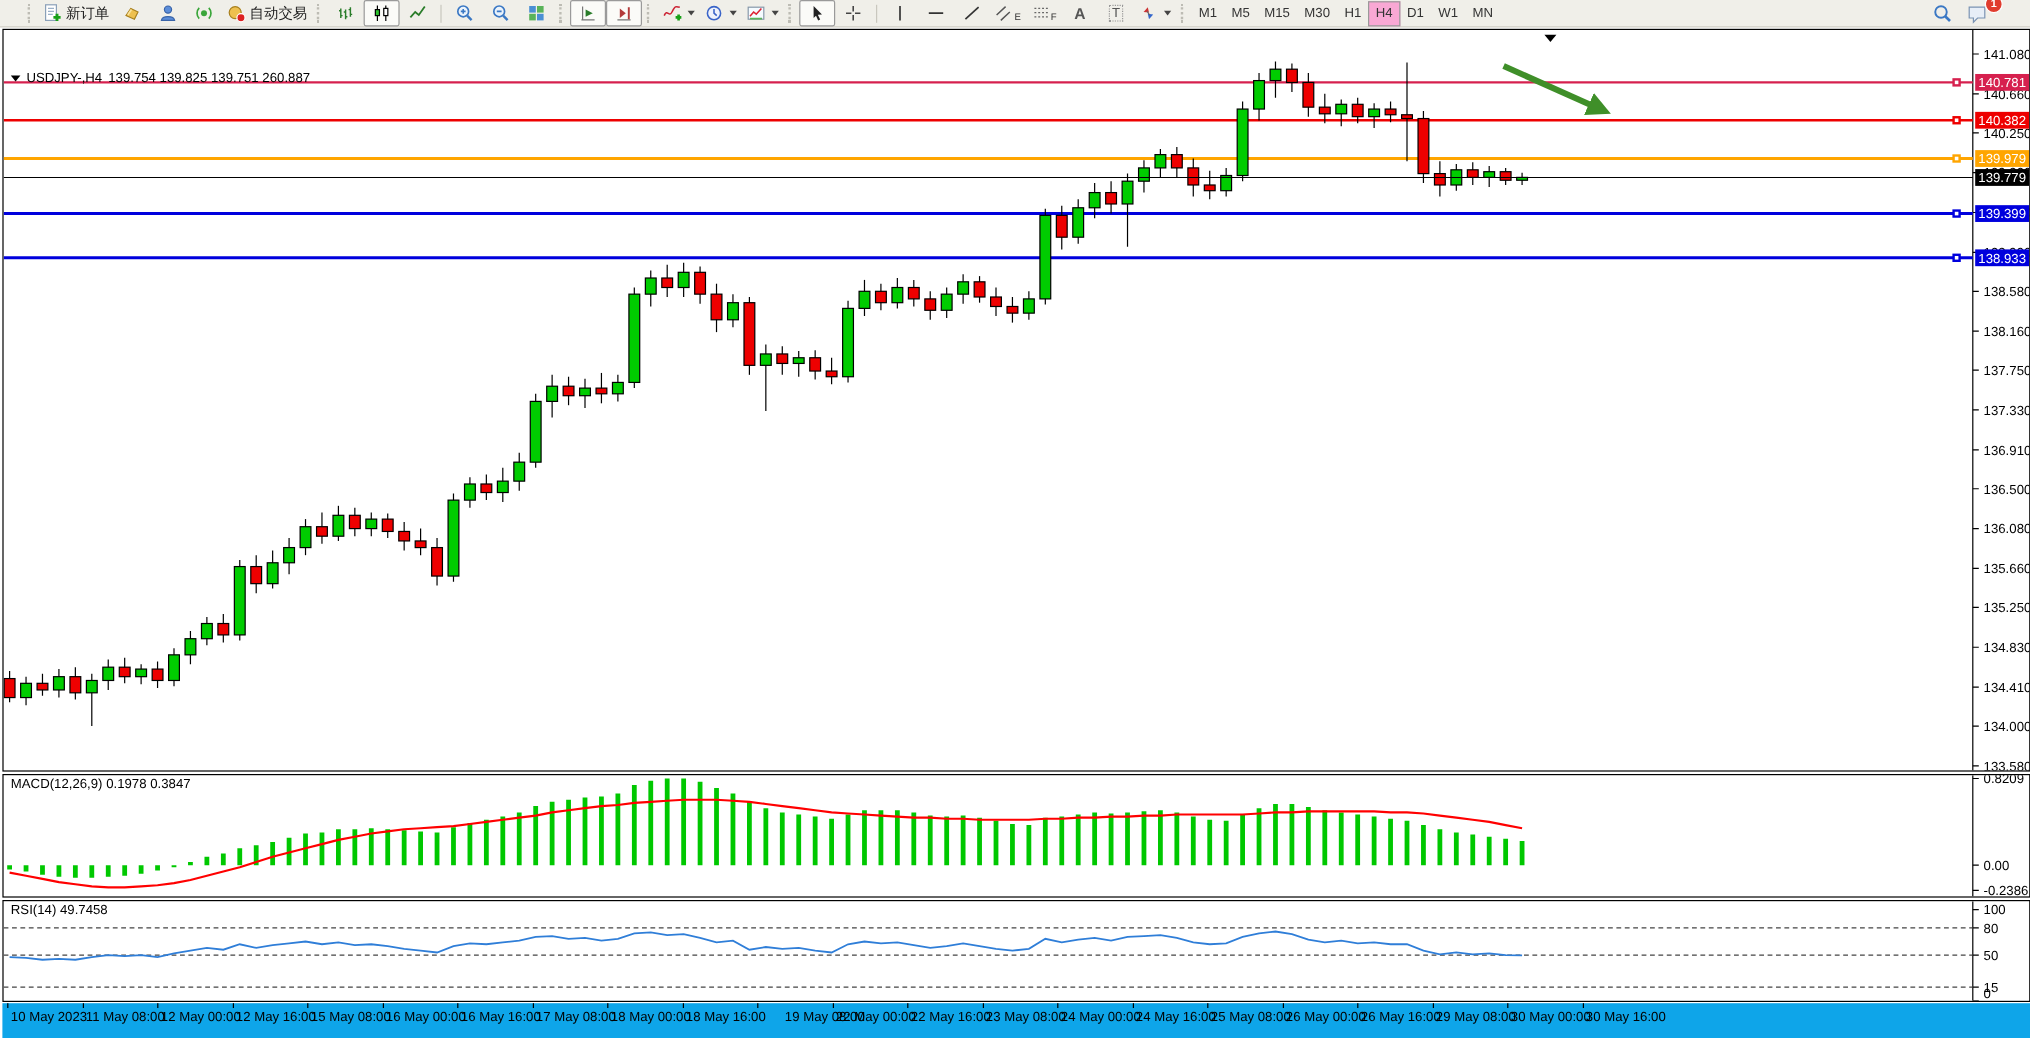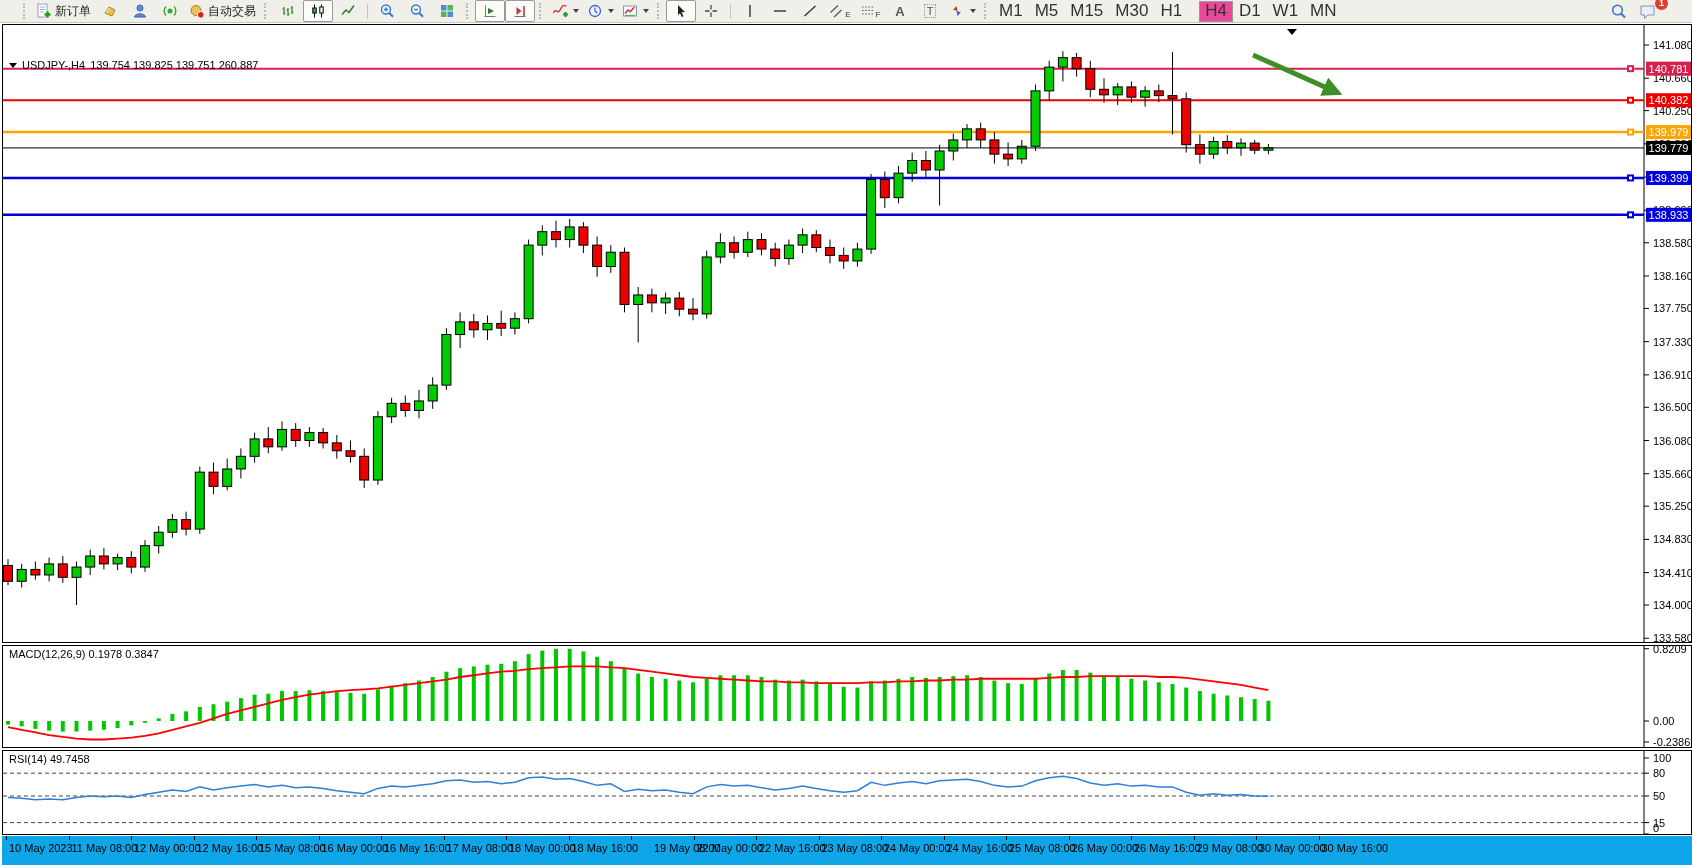--- a/index.html
+++ b/index.html
@@ -9,23 +9,23 @@
     border-bottom:1px solid #c8c6bd;display:flex;align-items:center;padding:0 19px;box-sizing:border-box;}
   .tb-btn{height:20px;min-width:22px;display:flex;align-items:center;justify-content:center;gap:3px;
     padding:0 3px;border:1px solid transparent;border-radius:2px;font-size:12px;color:#222;cursor:default;}
   .tb-btn.active{background:#fbfbf8;border-color:#9a9a9a;}
   .tb-btn svg{display:block;}
   .tb-label{font-size:12px;white-space:nowrap;}
   .grip{width:3px;height:16px;border-left:2px dotted #bdbcb4;margin:0 4px;}
   .sep{width:1px;height:15px;background:#c9c7be;margin:0 4px;}
   .caret{width:0;height:0;border-left:3px solid transparent;border-right:3px solid transparent;
     border-top:4px solid #444;margin-left:2px;}
-  .tf-btn{height:19px;padding:0 5px;border:1px solid transparent;font-size:17px;color:#333;
+  .tf-btn{height:19px;padding:0 5px;border:1px solid transparent;font-size:11px;color:#333;
     display:flex;align-items:center;}
-  .tf-btn.active{background:#ec4899;border-color:#9a9a9a;margin-left:11px;}
+  .tf-btn.active{background:#f9a8d4;border-color:#9a9a9a;}
   .spacer{flex:1;}
   .chat-wrap{position:relative;margin-right:10px;}
   .chat-badge{position:absolute;top:-5px;right:-7px;background:#e03c2e;color:#fff;border:1px solid #fff;
     border-radius:50%;width:13px;height:13px;font-size:9px;line-height:13px;text-align:center;font-weight:bold;}
   
   .chart-area{position:absolute;left:0;top:23px;width:1692px;height:842px;background:#fff;}
   .pane{position:absolute;left:2px;right:0;background:#fff;border:1px solid #000;box-sizing:border-box;}
   .pane svg{position:absolute;left:0;top:0;}
   .pane-main{top:1px;height:619px;}
   .pane-macd{top:622px;height:103px;}

